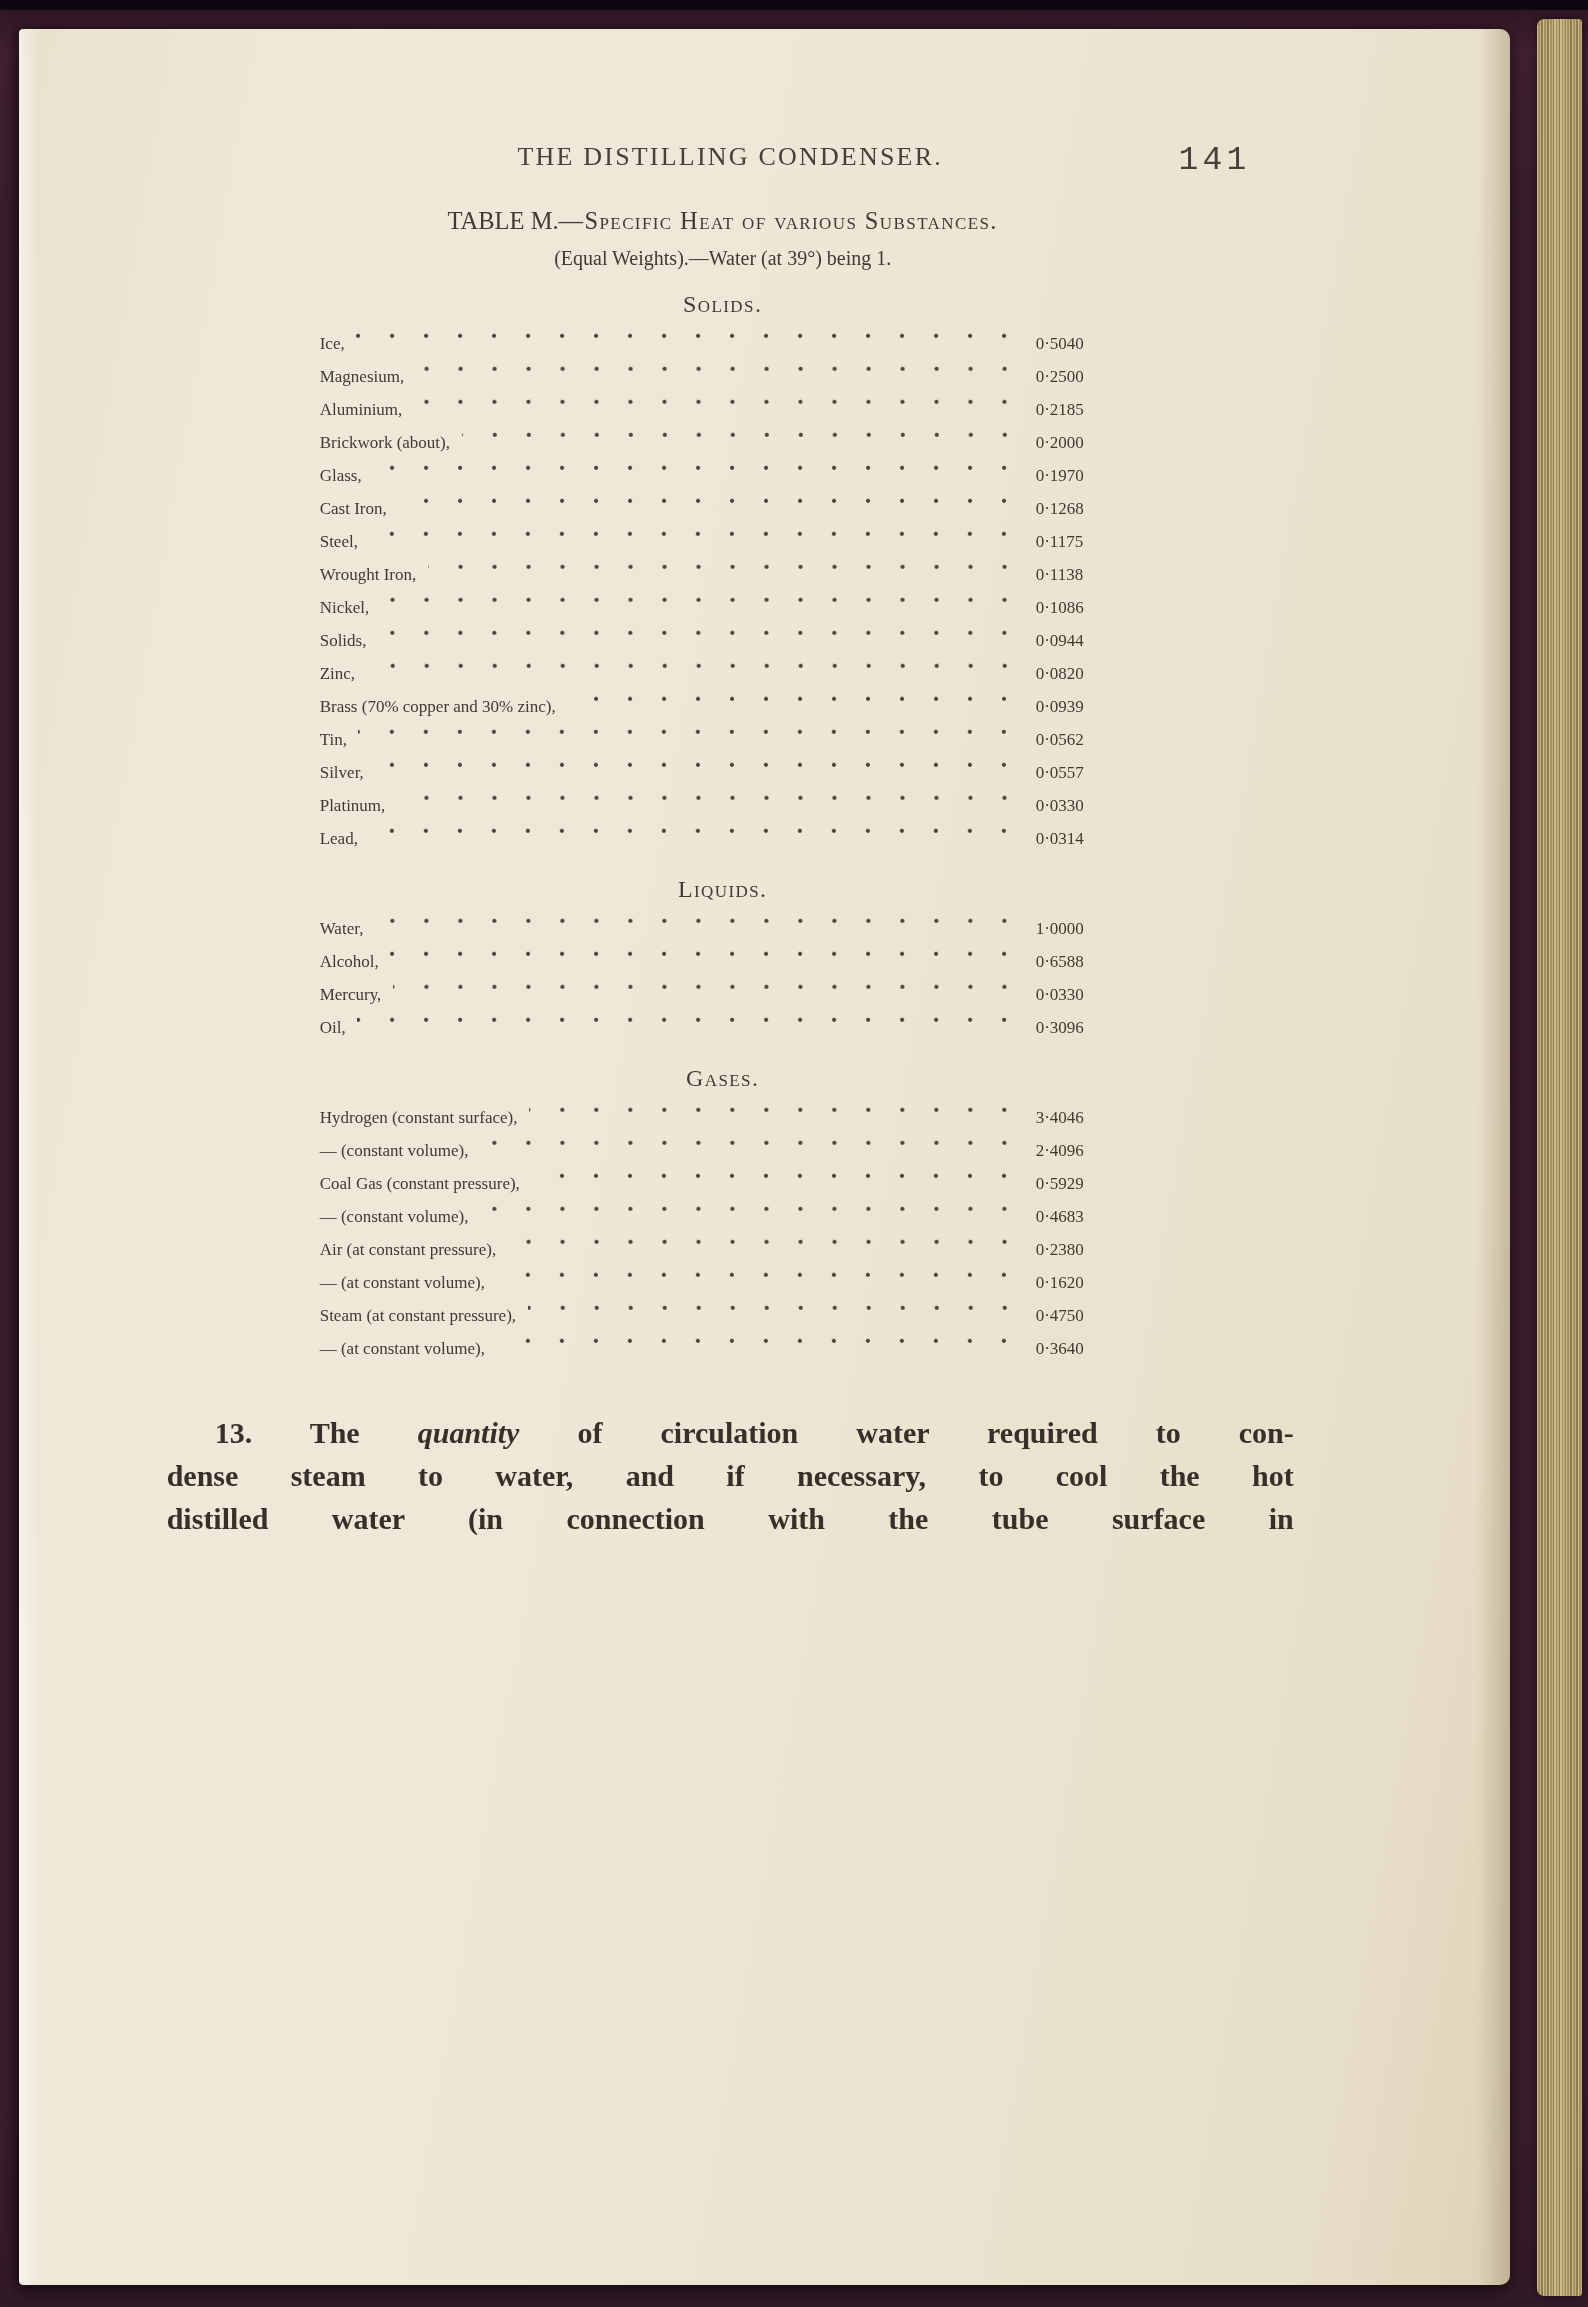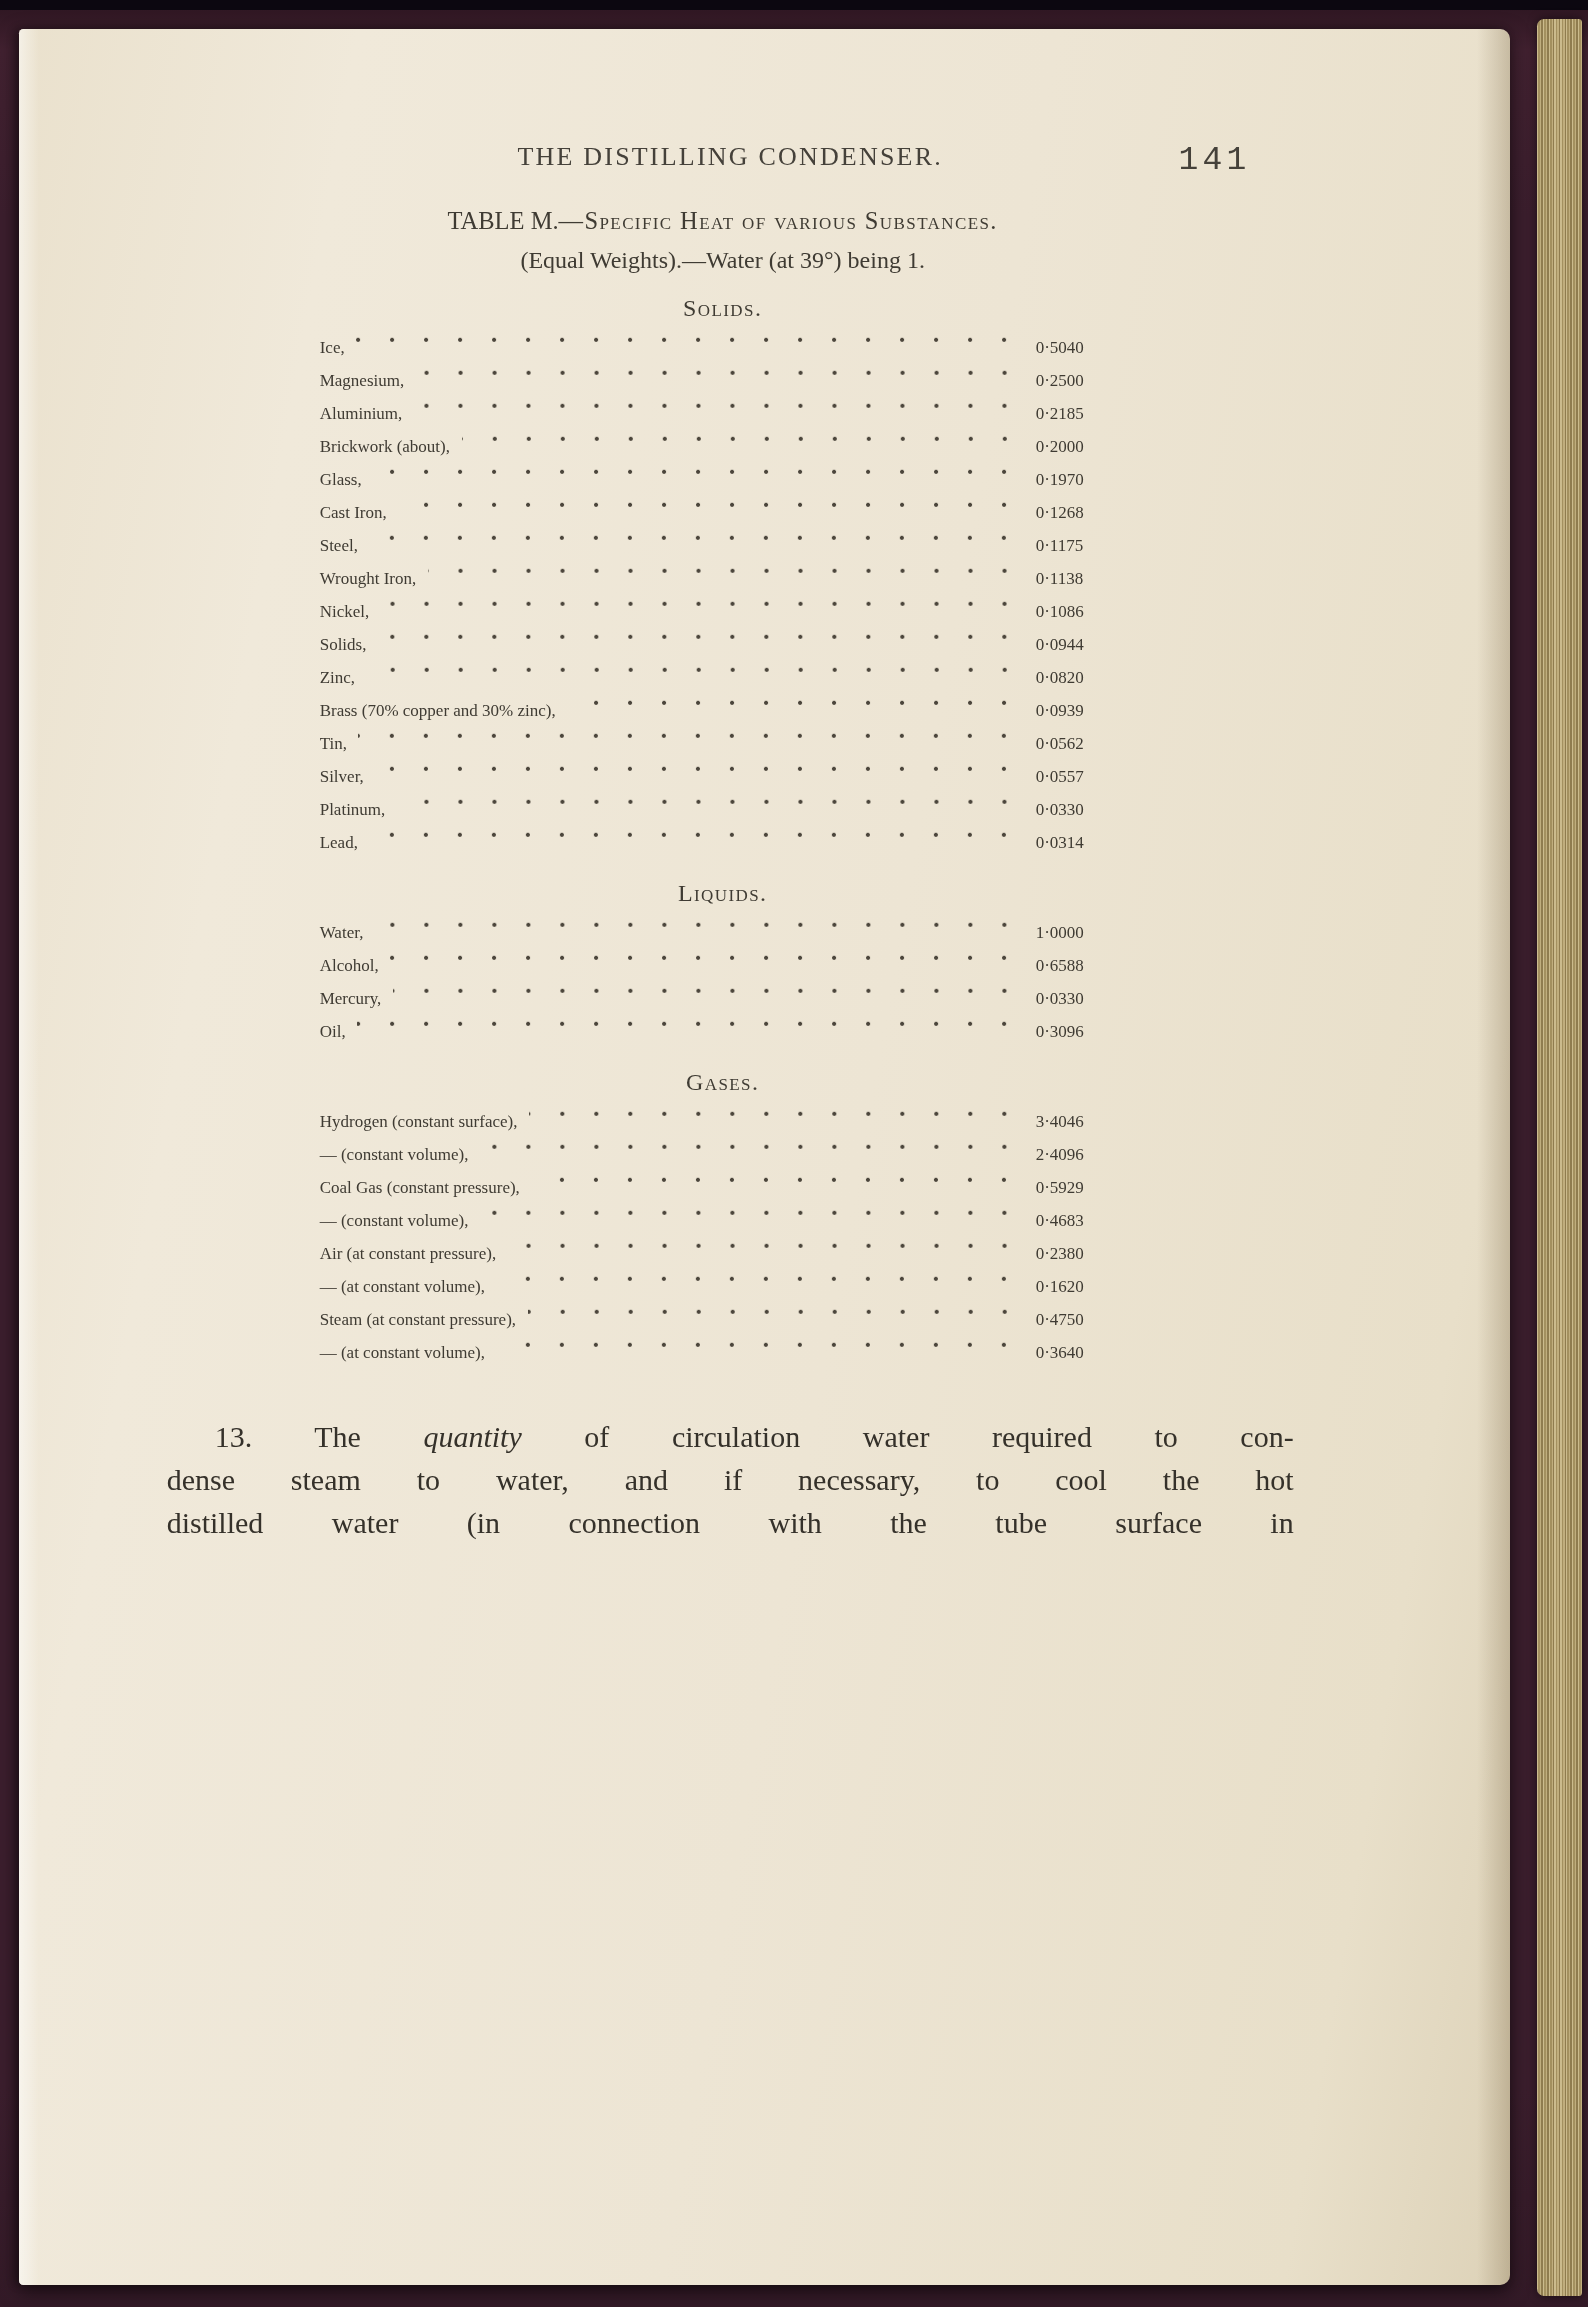--- a/index.html
+++ b/index.html
@@ -30,35 +30,35 @@
     background:linear-gradient(270deg,rgba(110,88,52,.28),rgba(0,0,0,0)); border-radius:0 10px 10px 0; }
 
   .content { position:absolute; left:148px; right:216px; top:85px; color:#3d3830;margin-top:28px; }
 
   .header { position:relative; text-align:center; font-size:26px; letter-spacing:2.2px; color:#45413a; }
   .folio { position:absolute; right:43px; top:0; font-size:33px; letter-spacing:4.3px; color:#45413a;font-family:Liberation Mono, monospace; }
 
   .table-block { width:806px; margin:35px 0 0 153px; color:#3f3b33; }
   .t-title { text-align:center; font-size:24.5px; }
   .sc { font-variant:small-caps; letter-spacing:1.4px; }
-  .t-subtitle { text-align:center; margin-top:11.5px; font-size:24px; }
+  .t-subtitle { text-align:center; margin-top:11.5px; font-size:20px; }
   .sec-heading { text-align:center; font-variant:small-caps; letter-spacing:1.4px; font-size:24px; margin:21.6px 0 8.6px; }
 
   .row { display:flex; align-items:baseline; font-size:17px; line-height:33px; }
   .label { white-space:nowrap; padding-right:11.5px; }
   .leader {
     flex:1 1 auto; align-self:stretch; min-width:0; margin-right:5.8px;
     background-image:radial-gradient(circle,#4b453b 1.7px,rgba(75,69,59,0) 2.3px);
     background-size:34px 34px; background-repeat:repeat-x;
     background-position:right 8.6px bottom 7.2px;
   }
   .value { flex:0 0 90px; white-space:nowrap; }
 
   .paragraph { margin-top:46px; font-size:30px; line-height:43px; color:#35312a; }
-  .pline { text-align:justify; text-align-last:justify; }
+  .pline { text-align:justify; text-align-last:justify;font-weight:bold; }
   .pline-first { text-indent:48px; }
   .it { font-style:italic; }
 </style>
 </head>
 <body>
 
 <div class="scene">
   <div class="top-black"></div>
   <div class="fore-edge"></div>
 

